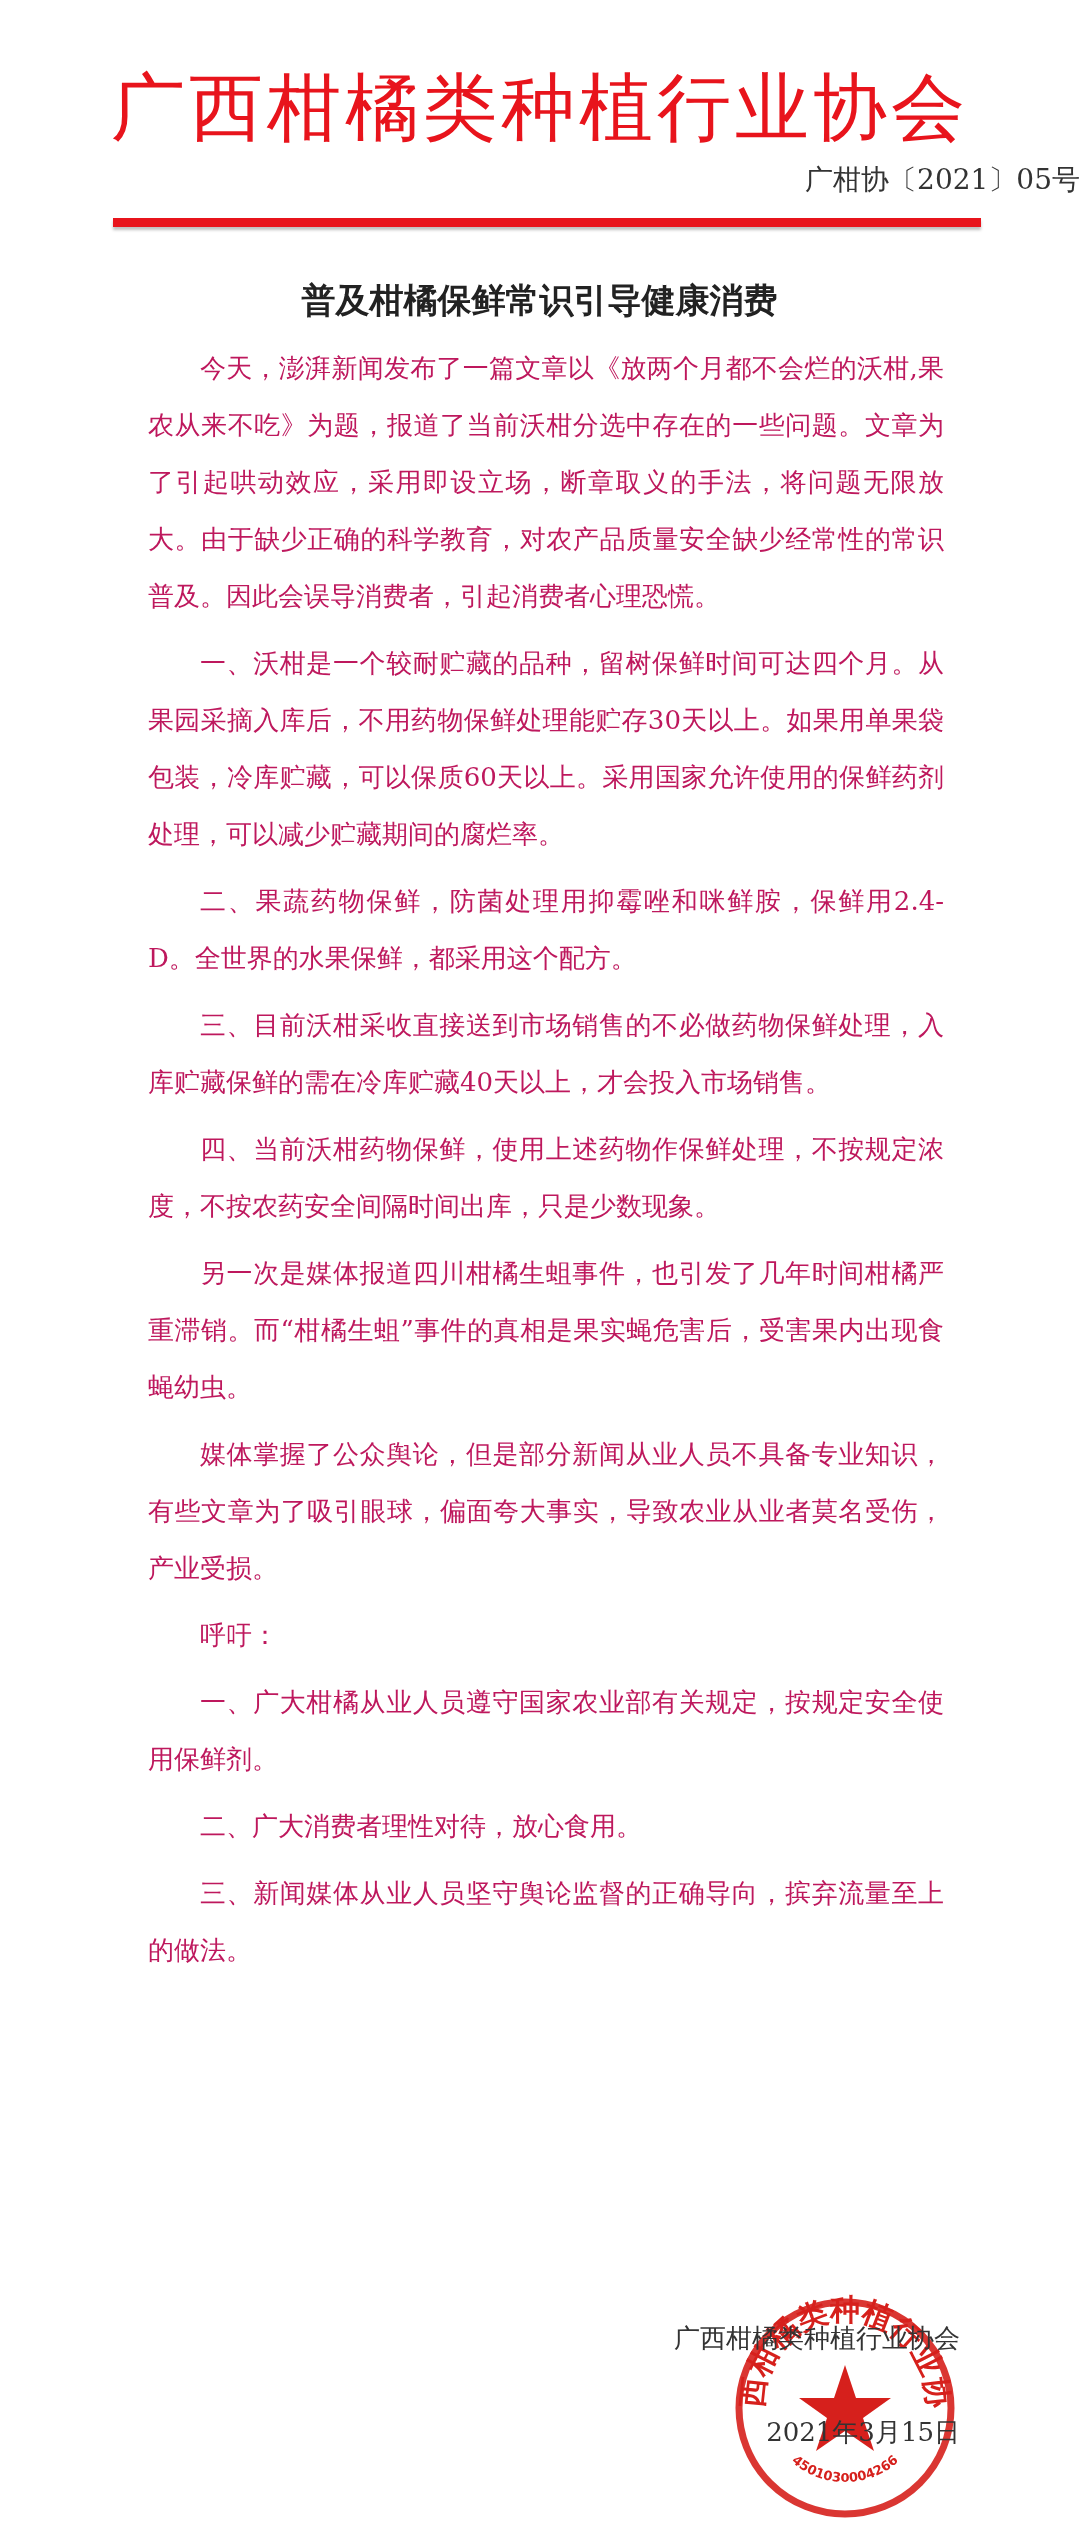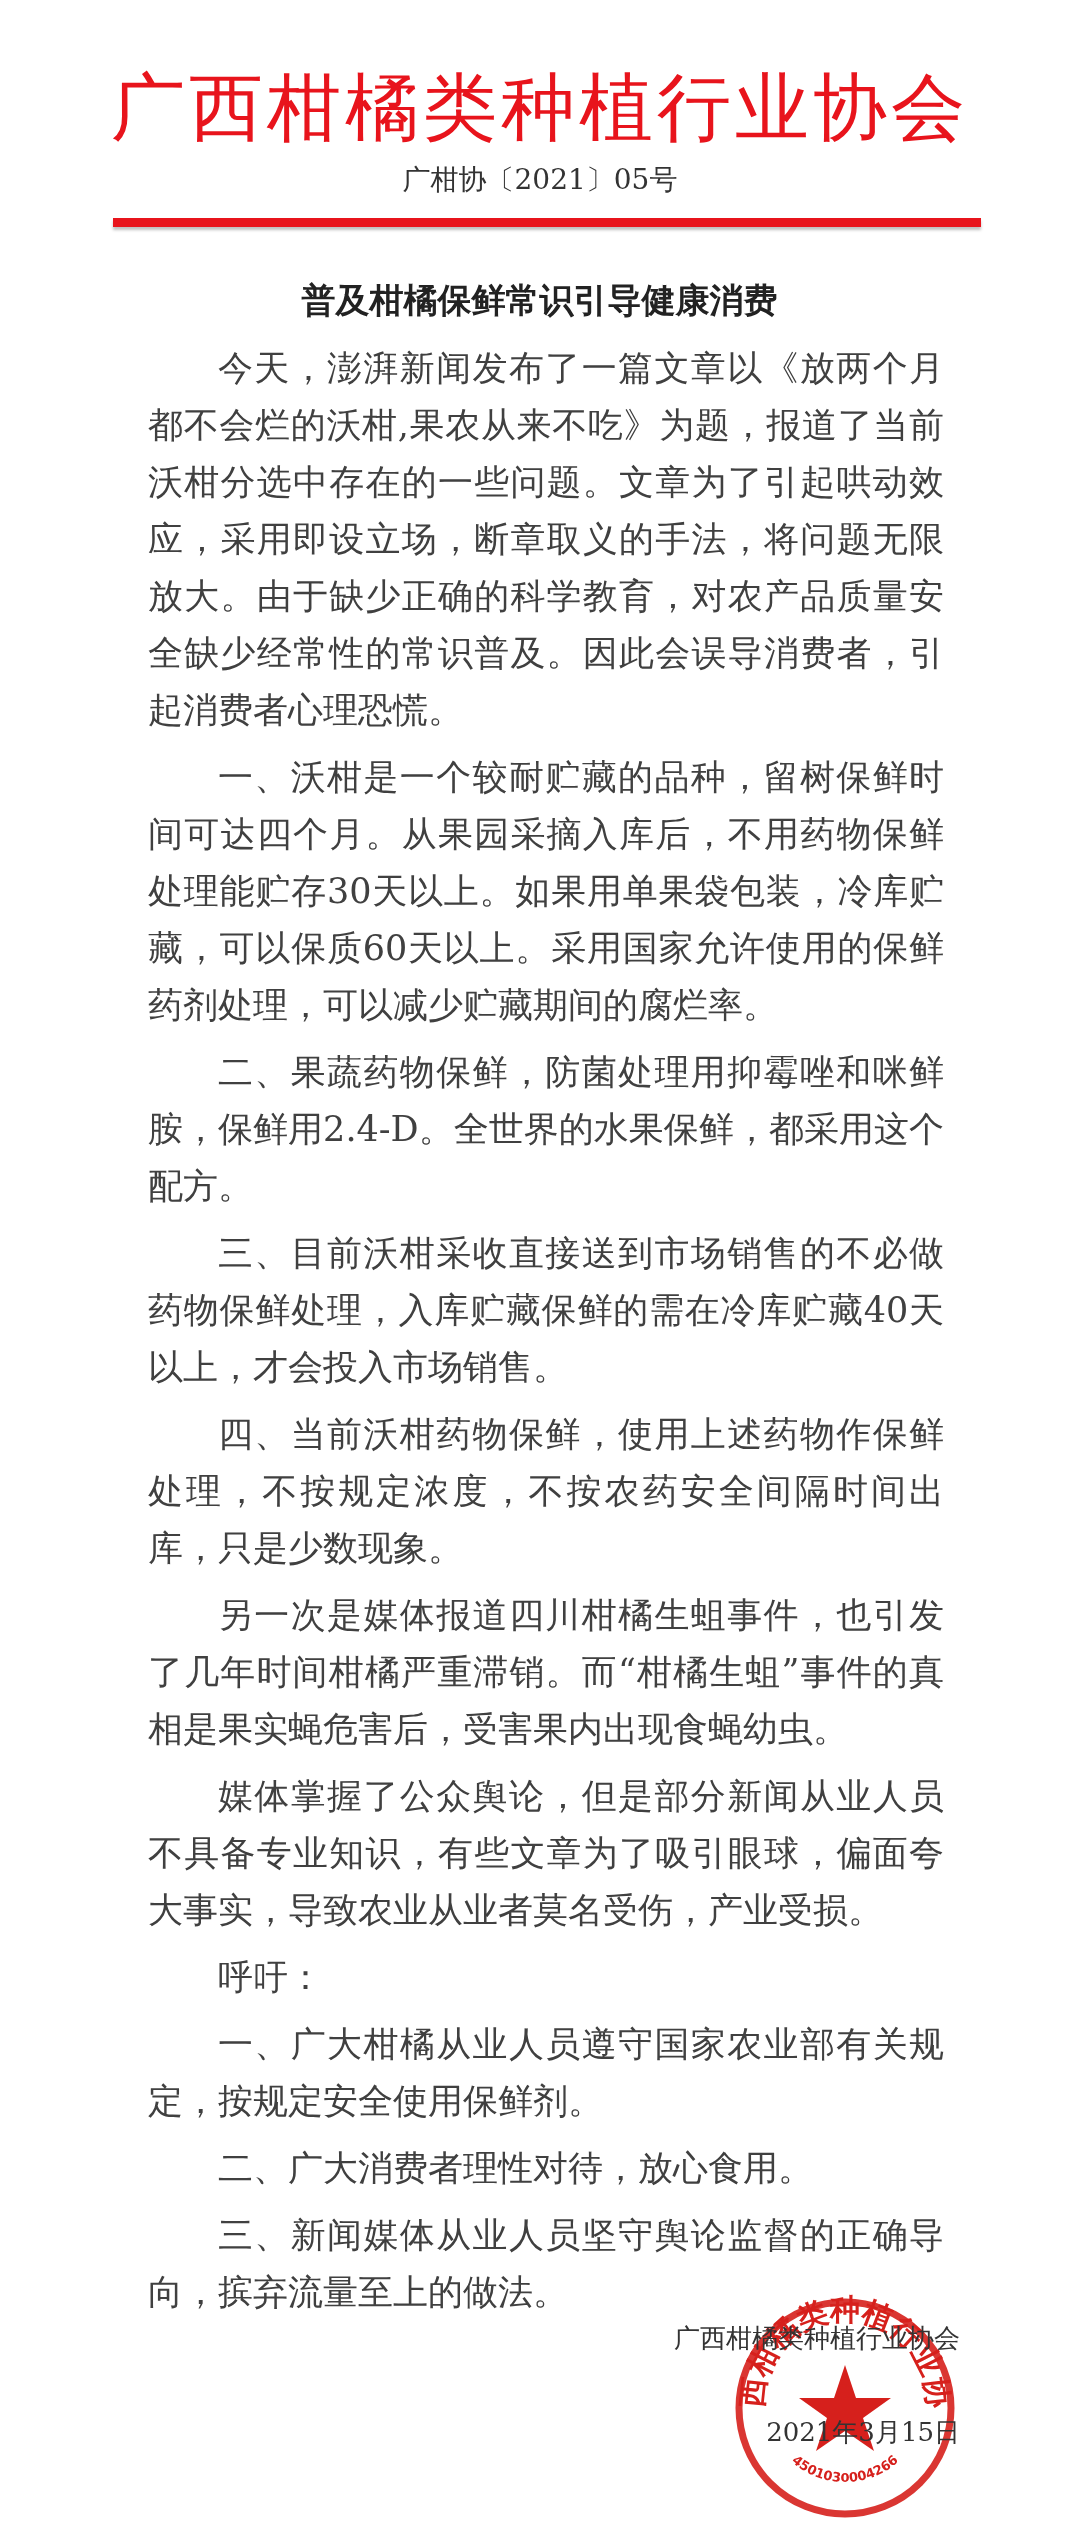--- a/index.html
+++ b/index.html
@@ -1,21 +1,21 @@
 <!DOCTYPE html>
 <html><head>
 <meta charset="utf-8">
 <style>
   html,body{margin:0;padding:0;background:#fff;}
   body{width:1080px;height:2546px;position:relative;overflow:hidden;font-family:"DejaVu Serif","Liberation Serif",serif;color:#222;}
   .org-title{position:absolute;left:0;width:1080px;top:62px;text-align:center;font-size:74px;color:#e8141c;letter-spacing:4px;font-family:"DejaVu Sans","Liberation Sans",sans-serif;line-height:90px;}
-  .doc-no{position:absolute;left:0;width:1080px;top:160px;text-align:center;font-size:28px;color:#333;line-height:40px;}
+  .doc-no{position:absolute;left:0;width:1080px;top:160px;text-align:right;font-size:28px;color:#333;line-height:40px;}
   .red-rule{position:absolute;left:113px;width:868px;top:218px;height:9px;background:#e8141c;box-shadow:0 3px 3px rgba(0,0,0,0.25);}
   .doc-title{position:absolute;left:0;width:1079px;top:275px;text-align:center;font-size:34px;font-weight:bold;color:#222;line-height:50px;font-family:"DejaVu Sans","Liberation Sans",sans-serif;}
-  .body{position:absolute;left:148px;width:796px;top:340px;font-size:35px;line-height:57px;color:#404040;}
+  .body{position:absolute;left:148px;width:796px;top:340px;font-size:26px;line-height:57px;color:#be185d;}
   .body p{margin:0 0 10px 0;text-indent:2em;text-align:justify;}
   .sign{position:absolute;right:120px;top:2318px;font-size:26px;line-height:40px;color:#333;text-align:right;z-index:2;}
   .sign div{margin-bottom:54px;}
   .seal{position:absolute;left:730px;top:2290px;width:230px;height:230px;z-index:1;}
 </style>
 </head>
 <body>
 
 <div class="org-title">广西柑橘类种植行业协会</div>
 <div class="doc-no">广柑协〔2021〕05号</div>

